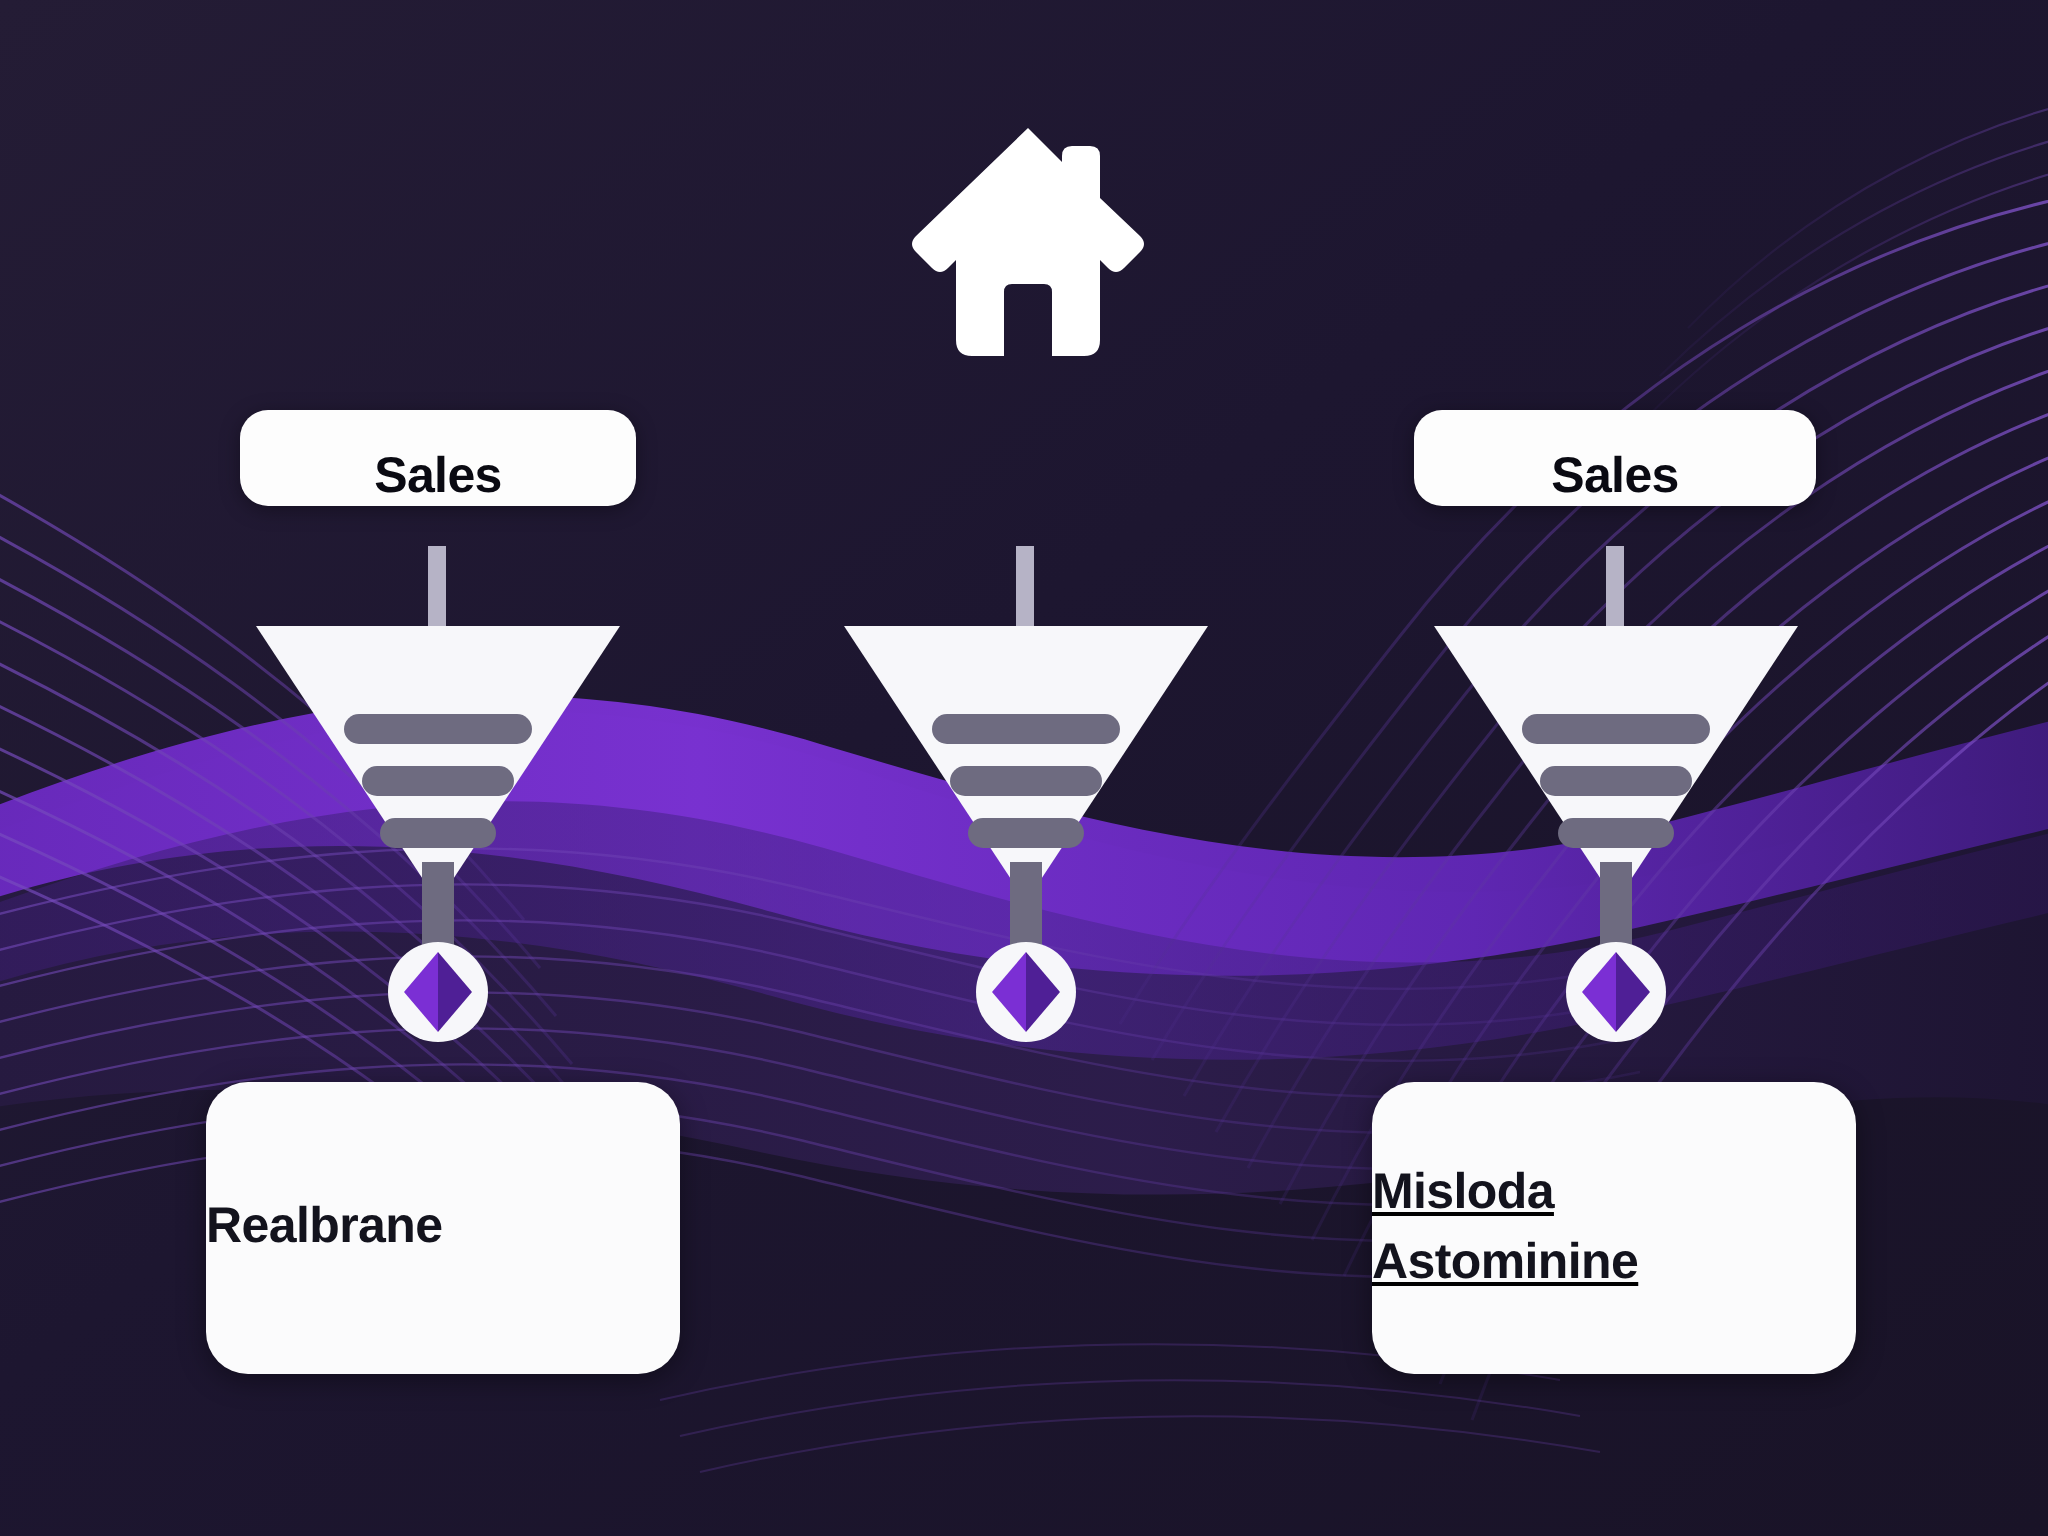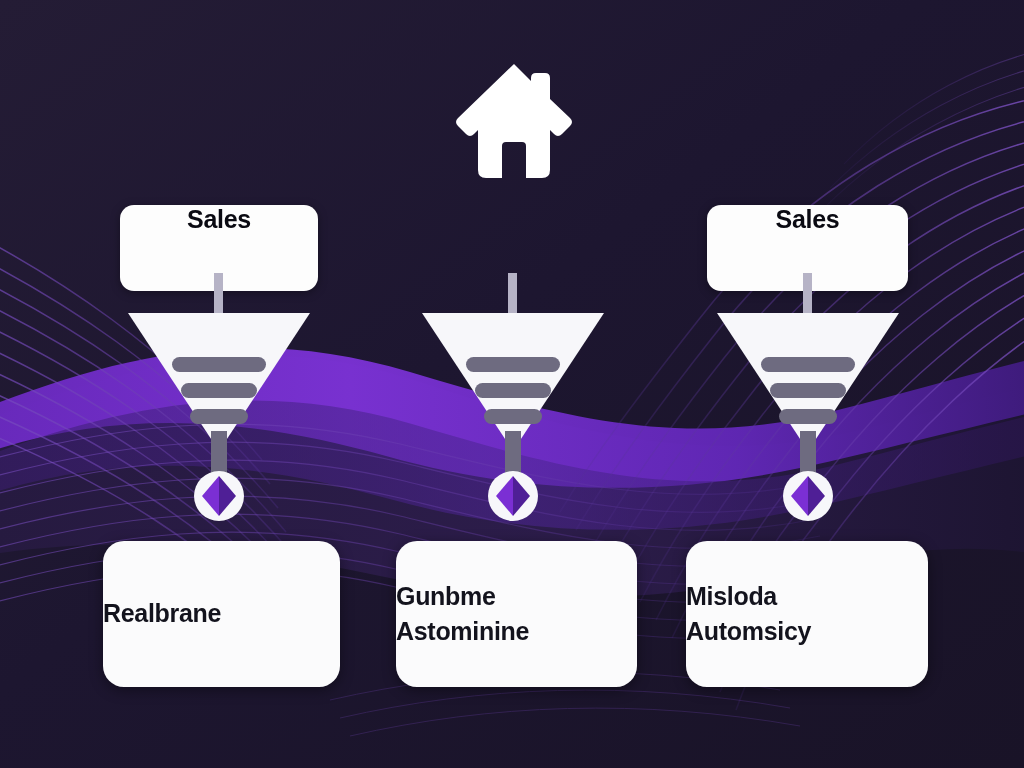--- a/index.html
+++ b/index.html
@@ -35,25 +35,25 @@
     left: 452px;
     top: 60px;
     width: 124px;
     height: 122px;
   }
 
   
   .top-card {
     position: absolute;
     top: 205px;
-    height: 86px;
+    height: 48px;
     background: #fdfdfd;
     border-radius: 14px;
     display: flex;
-    align-items: flex-start;
+    align-items: flex-end;
     justify-content: center;
     box-shadow: 0 2px 10px rgba(0,0,0,0.35);
   }
   .top-card .lbl {
     font-size: 25px;
     font-weight: bold;
     color: #0a0a12;
     letter-spacing: -0.3px;
     white-space: nowrap;
   }
@@ -240,42 +240,38 @@
         <rect x="46" y="46" width="94" height="15" rx="7.5" fill="#6e6b80"></rect>
         <rect x="55" y="72" width="76" height="15" rx="7.5" fill="#6e6b80"></rect>
         <rect x="64" y="98" width="58" height="15" rx="7.5" fill="#6e6b80"></rect>
         <rect x="85" y="120" width="16" height="48" fill="#6e6b80"></rect>
         <circle cx="93" cy="185" r="25" fill="#f7f7fa"></circle>
         <polygon points="93,165 93,205 76,185" fill="#7b2fd4"></polygon>
         <polygon points="93,165 110,185 93,205" fill="#4f1f96"></polygon>
       </svg>
     </div>
 
-    <div class="bot-card" style="left:396px;width:241px;">
-      <span class="l1">Gunbme</span>
-      <span class="l2">Astominine</span>
-    </div>
 
     <div class="top-card" style="left:707px;width:201px;">
       <span class="lbl">Sales</span>
     </div>
     <div class="stem" style="left:803px;top:273px;height:40px;"></div>
 
     <div class="funnel" style="left:715px;">
       <svg viewBox="0 0 186 210" width="186" height="210">
         <polygon points="2,2 184,2 93,140" fill="#f7f7fa"></polygon>
         <rect x="46" y="46" width="94" height="15" rx="7.5" fill="#6e6b80"></rect>
         <rect x="55" y="72" width="76" height="15" rx="7.5" fill="#6e6b80"></rect>
         <rect x="64" y="98" width="58" height="15" rx="7.5" fill="#6e6b80"></rect>
         <rect x="85" y="120" width="16" height="48" fill="#6e6b80"></rect>
         <circle cx="93" cy="185" r="25" fill="#f7f7fa"></circle>
         <polygon points="93,165 93,205 76,185" fill="#7b2fd4"></polygon>
         <polygon points="93,165 110,185 93,205" fill="#4f1f96"></polygon>
       </svg>
     </div>
 
-    <div class="bot-card" style="left:686px;width:242px;">
+    <div class="bot-card" style="left:686px;width:242px;text-decoration:underline;">
       <span class="l1">Misloda</span>
-      <span class="l2">Automsicy</span>
+      <span class="l2">Astominine</span>
     </div>
 
   </div>
 </div>
 
 </body></html>

